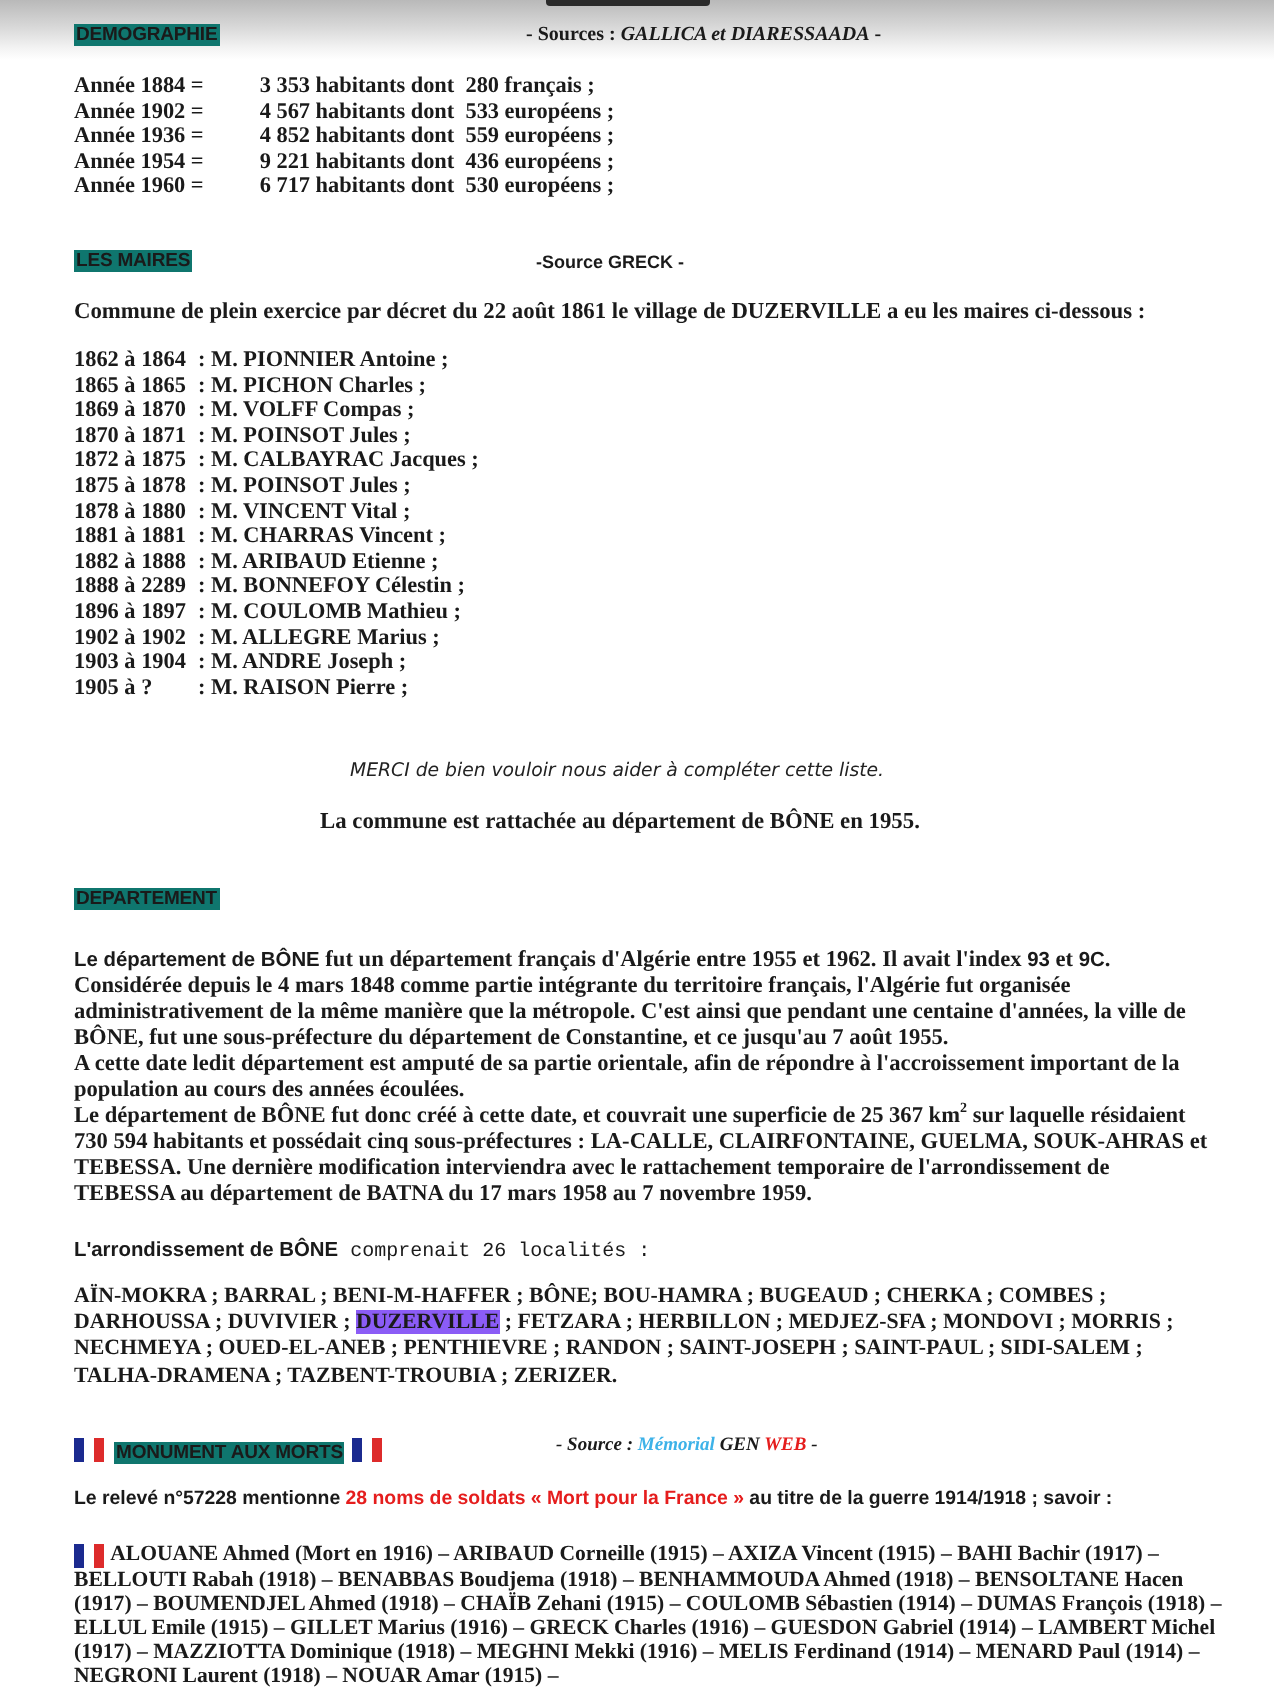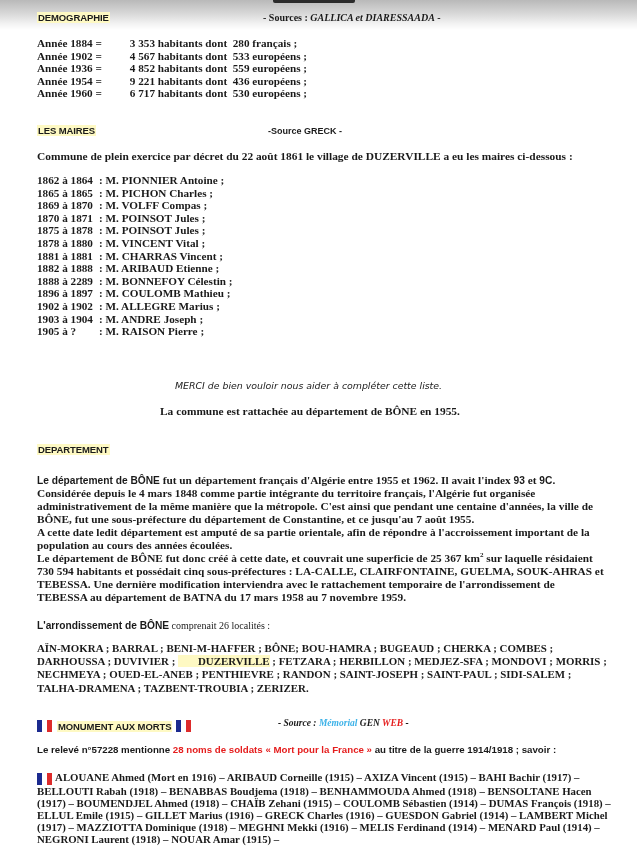--- a/index.html
+++ b/index.html
@@ -11,37 +11,37 @@
   .top-shade {
     position: absolute; left: 0; top: 0; width: 637px; height: 30px;
     background: linear-gradient(#b9b9b9 0%, #d8d8d8 45%, #f3f3f3 80%, #ffffff 100%);
   }
   .top-tab {
     position: absolute; left: 273px; top: 0; width: 82px; height: 3px;
     background: #2b2b2b; border-radius: 0 0 2px 2px;
   }
   .abs { position: absolute; white-space: nowrap; }
   .hl {
-    background: #fef9c3; font-family: "Liberation Sans", "DejaVu Sans", sans-serif;
+    background: #0f766e; font-family: "Liberation Sans", "DejaVu Sans", sans-serif;
     font-weight: bold; font-size: 9.5px; padding: 0 1px; letter-spacing: -0.1px;
   }
   .src { font-size: 10px; font-weight: bold; margin-left: 12px; }
   .src i { font-weight: bold; }
   .src-sans { font-family: "Liberation Sans", "DejaVu Sans", sans-serif; font-size: 9px; font-weight: bold; }
   .body-text { font-size: 11.4px; font-weight: bold; line-height: 12.6px; }
   .list { font-size: 11.2px; font-weight: bold; line-height: 12.6px; }
   .list .row { display: flex; }
   .demo .yr { width: 80px; display: inline-block; }
   .demo .num { width: 38px; display: inline-block; text-align: right; }
   .mayor .per { width: 62px; display: inline-block; }
   .para { font-size: 11.3px; font-weight: bold; line-height: 13px; width: 570px; white-space: normal; }
   .sans-b { font-family: "Liberation Sans", "DejaVu Sans", sans-serif; font-weight: bold; font-size: 10.2px; }
-  .sans-n { font-family: Liberation Serif, serif; font-size: 10px; font-weight: normal; }
+  .sans-n { font-family: Liberation Mono, monospace; font-size: 10px; font-weight: normal; }
   .loc { font-size: 10.9px; font-weight: bold; line-height: 13.2px; width: 575px; white-space: normal; }
-  .loc .hl-word { background: #fef9c3; padding-left: 20px; }
+  .loc .hl-word { background: #8b5cf6; }
   .italic-note { font-family: "DejaVu Sans", sans-serif; font-style: italic; font-size: 9.4px; color: #222; }
   .flag { display: inline-block; width: 16px; height: 12px; vertical-align: middle; position: relative; }
   .flag span { position: absolute; top: 0; height: 12px; width: 5px; }
   .flag .b { left: 0; background: #1b2a8f; }
   .flag .w { left: 5px; background: #ffffff; }
   .flag .r { left: 10px; background: #dd2b2b; }
   .red { color: #e51d1d; }
   .releve { font-family: "Liberation Sans", "DejaVu Sans", sans-serif; font-weight: bold; font-size: 9.7px; }
   .memorial { color: #3db2e8; }
   .web { color: #e51d1d; }
@@ -80,20 +80,24 @@
       <span class="per">1865 à 1865</span>
       <span>: M. PICHON Charles ;</span>
     </div>
   <div class="row">
       <span class="per">1869 à 1870</span>
       <span>: M. VOLFF Compas ;</span>
     </div>
   <div class="row">
       <span class="per">1870 à 1871</span>
       <span>: M. POINSOT Jules ;</span>
+    </div>
+  <div class="row">
+      <span class="per">1872 à 1875</span>
+      <span>: M. CALBAYRAC Jacques ;</span>
     </div>
   <div class="row">
       <span class="per">1875 à 1878</span>
       <span>: M. POINSOT Jules ;</span>
     </div>
   <div class="row">
       <span class="per">1878 à 1880</span>
       <span>: M. VINCENT Vital ;</span>
     </div>
   <div class="row">

